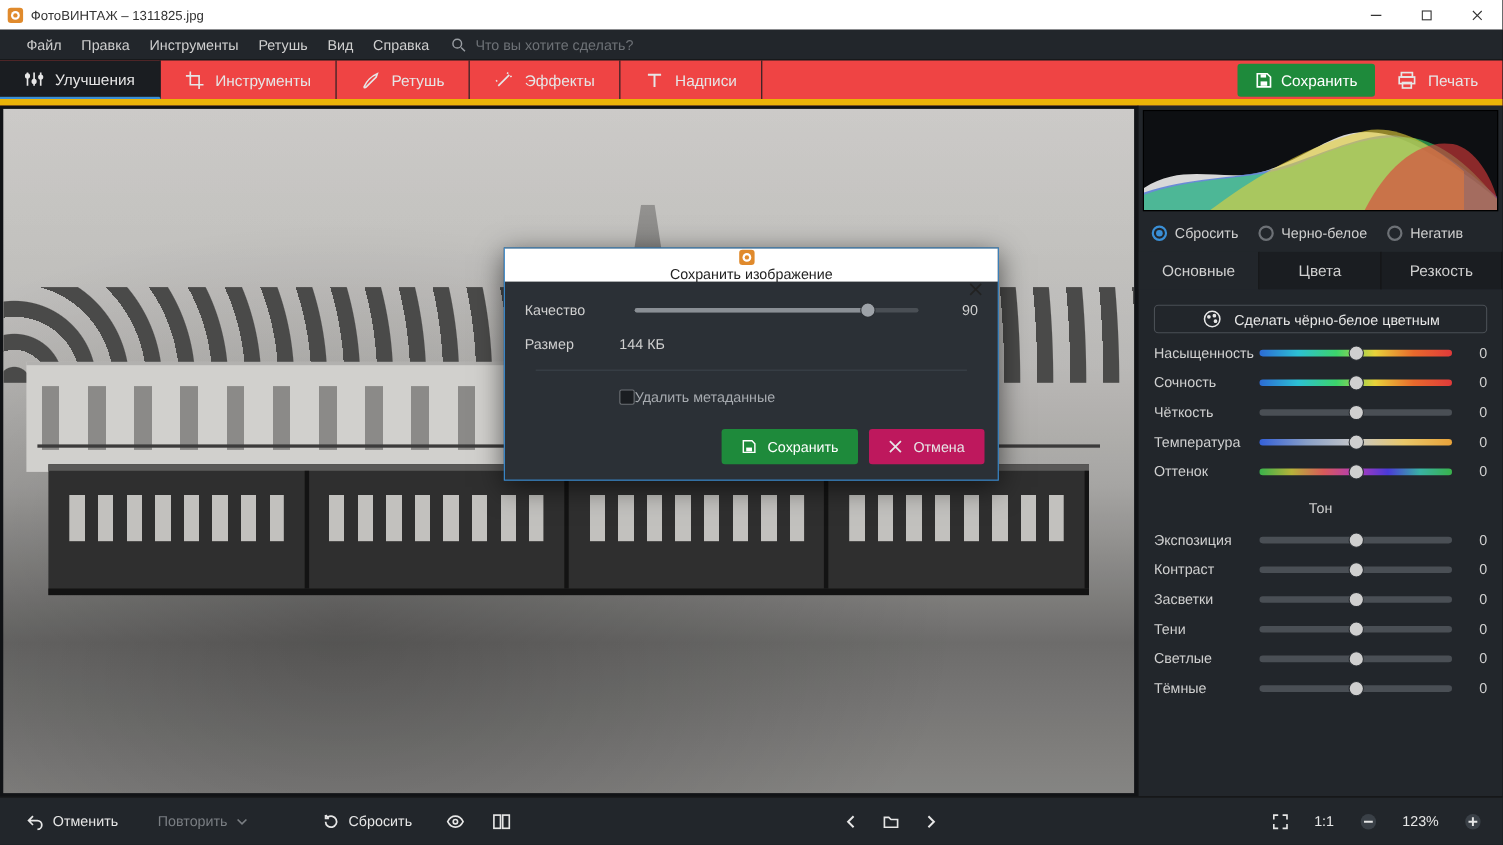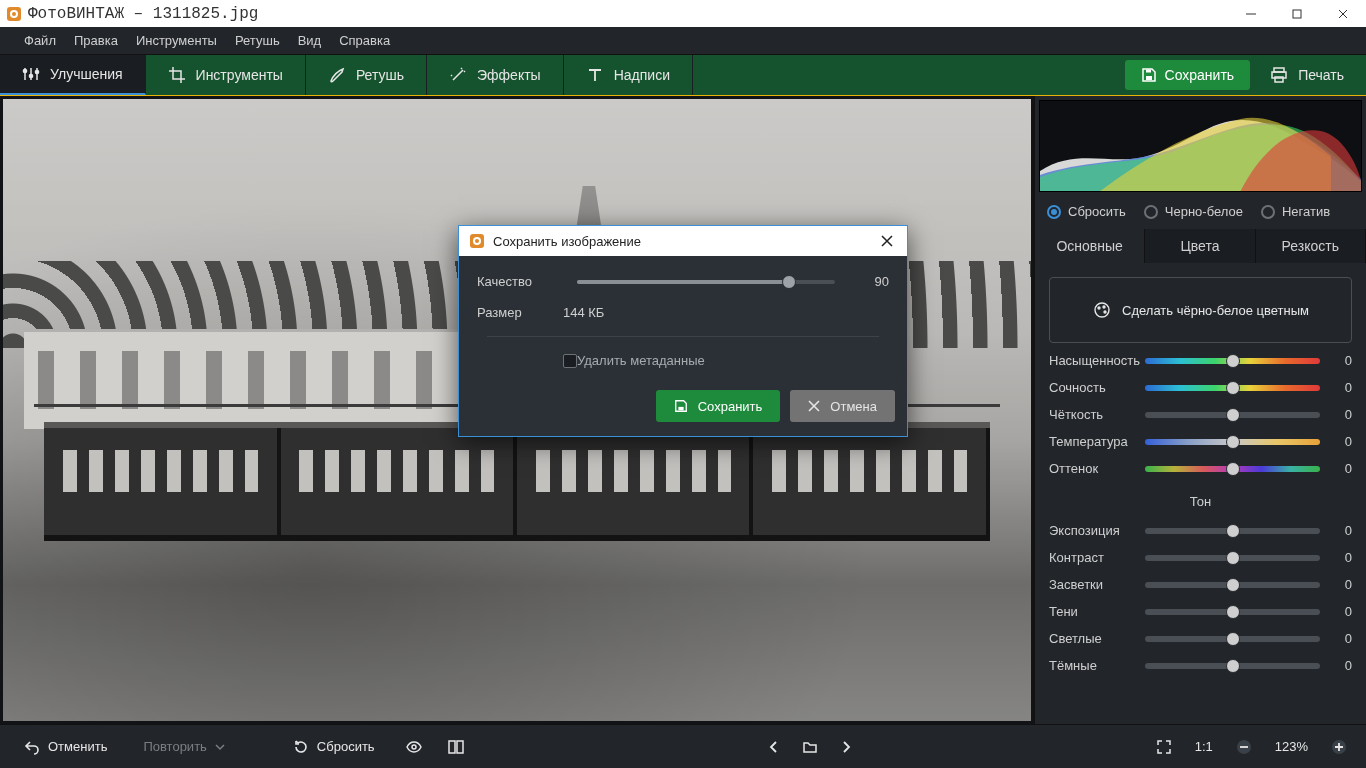--- a/index.html
+++ b/index.html
@@ -1,33 +1,33 @@
 <!DOCTYPE html>
 <html><head>
 <meta charset="utf-8">
 <style>
 * { margin: 0; padding: 0; box-sizing: border-box; font-family: "Segoe UI", Tahoma, sans-serif; user-select: none; }
 html, body { width: 1366px; height: 768px; overflow: hidden; background: #1a1d21; color: #cfcfcf; font-size: 13px; }
 
 
 .titlebar { height: 27px; background: #ffffff; display: flex; align-items: center; padding-left: 6px; }
 .titlebar .logo { width: 16px; height: 16px; display:inline-flex; align-items:center; justify-content:center; margin-right:6px; }
-.titlebar .title { color:#333; font-size:16px;font-family:Liberation Mono, monospace; }
+.titlebar .title { color:#333; font-size:12px; }
 .titlebar .win-controls { margin-left:auto; display:flex; }
 .titlebar .win-btn { width:46px; height:27px; display:flex; align-items:center; justify-content:center; color:#333; }
 
 
 .menubar { height:28px; background:#22262b; display:flex; align-items:center; padding:0 16px; gap:2px; border-bottom:1px solid #111; }
 .menubar .item { padding:4px 8px; color:#cfcfcf; font-size:13px; border-radius:3px; }
 .menubar .search-wrap { display:flex; align-items:center; margin-left:10px; gap:8px; color:#7a7e83; }
 .menubar .search-wrap input { background:transparent; border:none; outline:none; color:#cfcfcf; font-size:13px; width:260px; }
 .menubar .search-wrap input::placeholder { color:#6d7176; }
 
 
-.topbar { height:41px; background:#14532d; display:flex; align-items:stretch; border-bottom:1px solid #eab308; }
+.topbar { height:41px; background:#ef4444; display:flex; align-items:stretch; border-bottom:6px solid #eab308; }
 .mode-tab { display:flex; align-items:center; gap:10px; padding:0 22px; color:#e6e6e6; font-size:14px; border-right:1px solid #1a1d21; }
 .mode-tab.active { background:#1a1d21; border-bottom:2px solid #3a8fd6; }
 .mode-tab .ic { width:18px; height:18px; display:inline-flex; align-items:center; justify-content:center; }
 
 .topbar-right { margin-left:auto; display:flex; align-items:center; gap:12px; padding-right:14px; }
 .btn-save { background:#1e8a3b; color:#fff; height:30px; padding:0 16px; display:flex; align-items:center; gap:8px; border-radius:3px; font-size:14px; }
 .btn-print { display:flex; align-items:center; gap:10px; color:#e6e6e6; font-size:14px; padding:0 8px; }
 
 
 .workspace { display:flex; height:calc(768px - 27px - 28px - 41px - 44px); }
@@ -59,21 +59,21 @@
 .color-modes { display:flex; gap:18px; padding:8px 12px 10px; align-items:center; color:#cfcfcf; font-size:13px; }
 .radio { width:14px; height:14px; border-radius:50%; border:2px solid #6d7176; display:inline-block; position:relative; }
 .radio.checked { border-color:#3a8fd6; }
 .radio.checked::after { content:""; position:absolute; inset:2px; border-radius:50%; background:#3a8fd6; }
 .color-modes label{display:flex;align-items:center;gap:7px;}
 
 .adjust-tabs { display:flex; }
 .adjust-tab { flex:1; text-align:center; padding:9px 0; background:#1a1d21; color:#cfcfcf; border-right:1px solid #111; font-size:14px; }
 .adjust-tab.active { background:#22262b; }
 
-.bw-btn { margin:14px 14px 10px; border:1px solid #4a4f55; border-radius:4px; padding:22px; display:flex; align-items:center; gap:10px; justify-content:center; color:#e6e6e6; }
+.bw-btn { margin:14px 14px 10px; border:1px solid #4a4f55; border-radius:4px; padding:2px; display:flex; align-items:center; gap:10px; justify-content:center; color:#e6e6e6; }
 
 .auto-row { display:flex; align-items:center; gap:10px; padding:6px 14px 12px; font-size:13px; }
 .chk { width:14px; height:14px; border:1px solid #6d7176; border-radius:2px; display:inline-flex; align-items:center; justify-content:center; background:#1a1d21; }
 .chk.checked { background:#3a8fd6; border-color:#3a8fd6; }
 .chk.checked::after { content:""; width:5px; height:8px; border-right:2px solid #fff; border-bottom:2px solid #fff; transform:rotate(40deg) translateY(-1px); }
 
 .sliders { padding:0 14px; display:flex; flex-direction:column; gap:12px; overflow:auto; }
 .sliders .group-title { text-align:center; color:#cfcfcf; padding:6px 0 2px; }
 .sl-row { display:flex; align-items:center; gap:10px; font-size:13px; }
 .sl-row .lbl { width:86px; color:#cfcfcf; }
@@ -89,37 +89,37 @@
 .bb-btn { display:flex; align-items:center; gap:8px; padding:6px 12px; border-radius:4px; color:#e6e6e6; }
 .bb-btn.secondary { color:#7a7e83; }
 .bb-group { display:flex; align-items:center; gap:6px; }
 .sq { width:30px; height:30px; border-radius:4px; display:flex; align-items:center; justify-content:center; color:#e6e6e6; }
 .zoom-label { color:#e6e6e6; font-size:13px; padding:0 4px; }
 .flex-spacer{flex:1;}
 .spacer-sm{width:20px;}
 
 
 .modal { position:absolute; left:458px; top:225px; width:450px; background:#2b3036; border:1px solid #3a8fd6; box-shadow:0 6px 24px rgba(0,0,0,.6); z-index:50; color:#cfcfcf; }
-.modal-header { background:#fff; color:#222; height:30px; display:flex; align-items:center; padding:0 10px; }
+.modal-header { background:#fff; color:#222; height:30px; display:flex; align-items:center; padding:0 10px;flex-direction:column; }
 .modal-header .mh-logo{width:16px;height:16px;margin-right:8px;display:inline-flex;align-items:center;justify-content:center;}
 .modal-header .mh-title{font-size:13px;}
 .modal-header .mh-close{margin-left:auto;width:20px;height:20px;display:flex;align-items:center;justify-content:center;color:#222;}
 .modal-body { padding:18px 18px 10px; display:flex; flex-direction:column; gap:16px; }
 .m-row { display:flex; align-items:center; }
 .m-row .m-lbl{ width:86px; }
 .m-row .m-val{ width:40px; text-align:right; }
 .m-row .slider { flex:1; height:4px; background:#4a4f55; border-radius:2px; position:relative; margin:0 14px; }
 .m-row .slider .fill{position:absolute;left:0;top:0;bottom:0;background:#8a8f95;border-radius:2px;}
 .m-row .slider .knob{position:absolute;top:50%;width:14px;height:14px;border-radius:50%;background:#9da2a8;border:1px solid #2a2e33;transform:translate(-50%,-50%);}
 .m-check-row{display:flex;align-items:center;padding-left:86px;color:#a7abb0;}
 .modal-divider{height:1px;background:#3d434a;margin:0 10px;}
 .modal-footer { display:flex; justify-content:flex-end; gap:10px; padding:12px 12px 14px; }
 .m-btn { height:32px; padding:0 18px; display:flex; align-items:center; gap:10px; border-radius:3px; }
 .m-btn.primary { background:#1e8a3b; color:#fff; }
-.m-btn.secondary { background:#737373; color:#e6e6e6; }
+.m-btn.secondary { background:#be185d; color:#e6e6e6; }
 
 
 svg { display:block; }
 </style>
 </head>
 <body>
 
 <div class="titlebar">
   <span class="logo">
     <svg viewBox="0 0 16 16">
@@ -148,20 +148,29 @@
   </div>
 </div>
 
 <div class="menubar">
   <div class="item">Файл</div>
   <div class="item">Правка</div>
   <div class="item">Инструменты</div>
   <div class="item">Ретушь</div>
   <div class="item">Вид</div>
   <div class="item">Справка</div>
+  <div class="search-wrap">
+    <span>
+        <svg width="14" height="14" viewBox="0 0 16 16">
+          <circle cx="6.5" cy="6.5" r="4.5" fill="none" stroke="#9a9ea3" stroke-width="1.5"></circle>
+          <path d="M10.5 10.5l4 4" stroke="#9a9ea3" stroke-width="1.5"></path>
+        </svg>
+      </span>
+    <input type="text" placeholder="Что вы хотите сделать?" style="">
+  </div>
 </div>
 
 <div class="topbar">
   <div class="mode-tab active">
     <span class="ic">
         <svg width="18" height="18" viewBox="0 0 18 18" stroke="#e6e6e6" fill="none" stroke-width="1.5">
           <path d="M3 3v12M9 3v12M15 3v12"></path>
           <circle cx="3" cy="6" r="1.6" fill="#e6e6e6"></circle>
           <circle cx="9" cy="11" r="1.6" fill="#e6e6e6"></circle>
           <circle cx="15" cy="7" r="1.6" fill="#e6e6e6"></circle>

